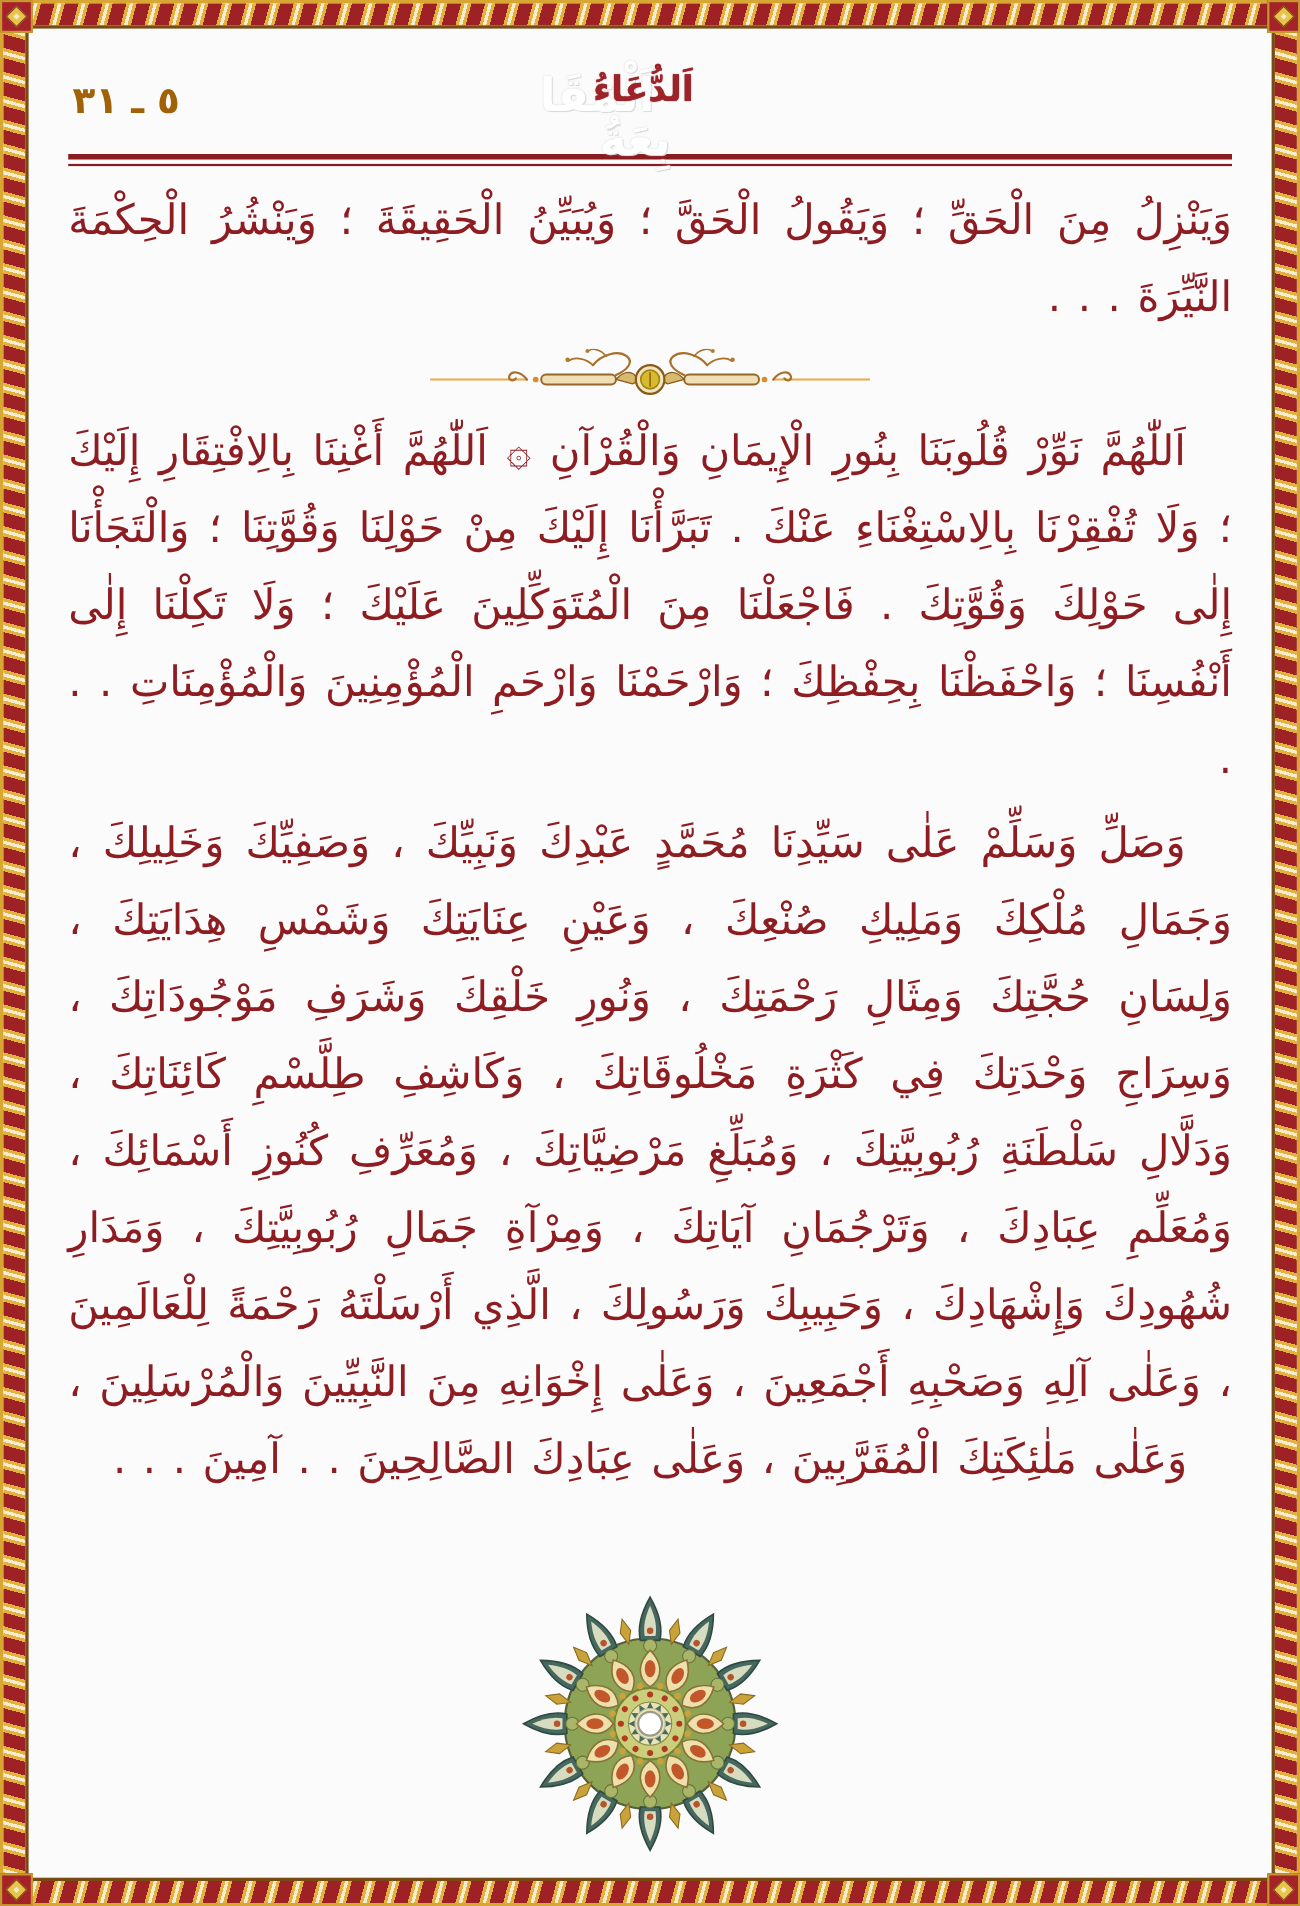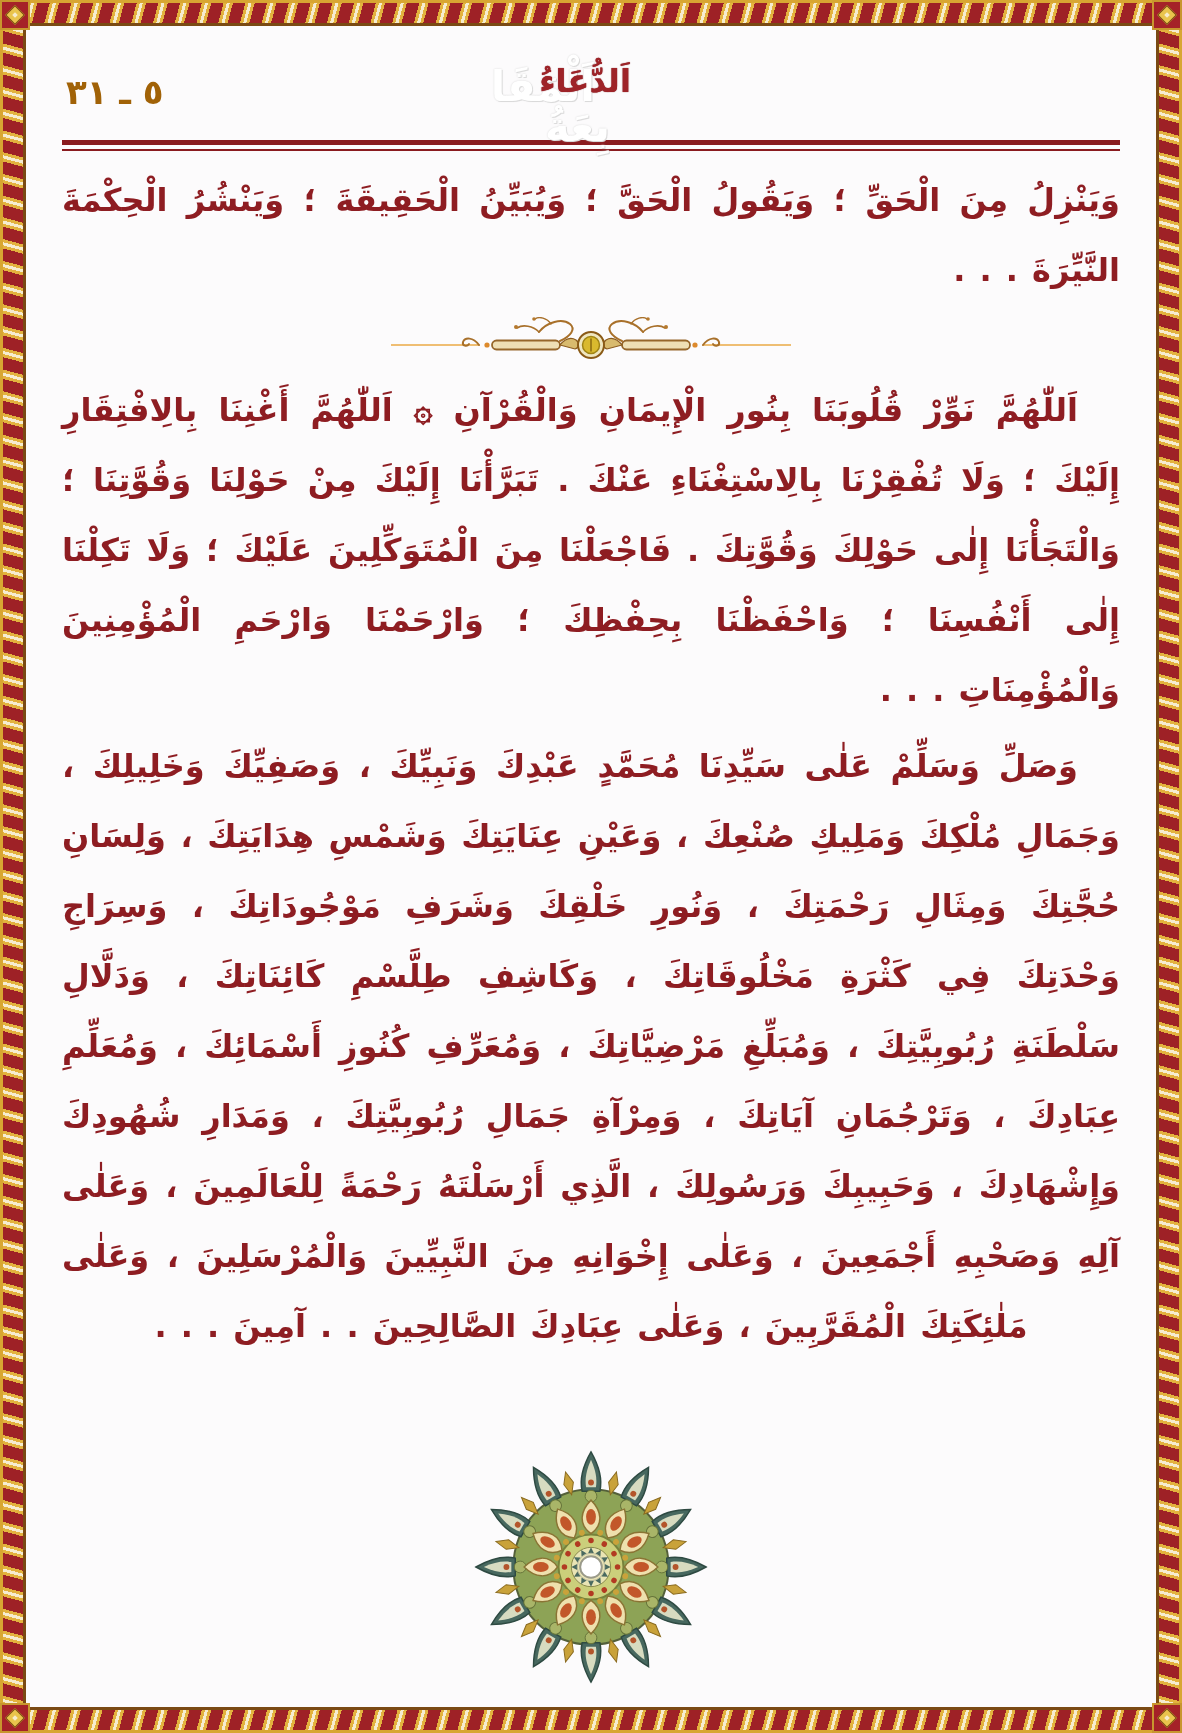--- a/index.html
+++ b/index.html
@@ -72,21 +72,21 @@
     position:relative; z-index:1;
     font-size:32px; font-weight:bold; color:#9e2328;
     text-shadow:0 0 1px #7a161b;
   }
   .rule {
     height:11px; margin-top:2px;
     border-top:5px solid #8a1b1f;
     border-bottom:2px solid #8a1b1f;
   }
   .para {
-    font-size:32px; font-weight:bold; color:#8e1d22;
+    font-size:38px; font-weight:normal; color:#8e1d22;
     line-height:70px; text-align:justify; direction:rtl;
     word-spacing:3px;
   }
   .p1 { margin-top:14px; }
   .p2 { margin-top:12px; text-indent:42px; }
   .p3 { margin-top:6px;  text-indent:42px; text-align-last:center; }
   .divider { display:block; margin:12px auto 0; }
   .rosette { display:block; margin:88px auto 0; }
 </style>
 </head>

